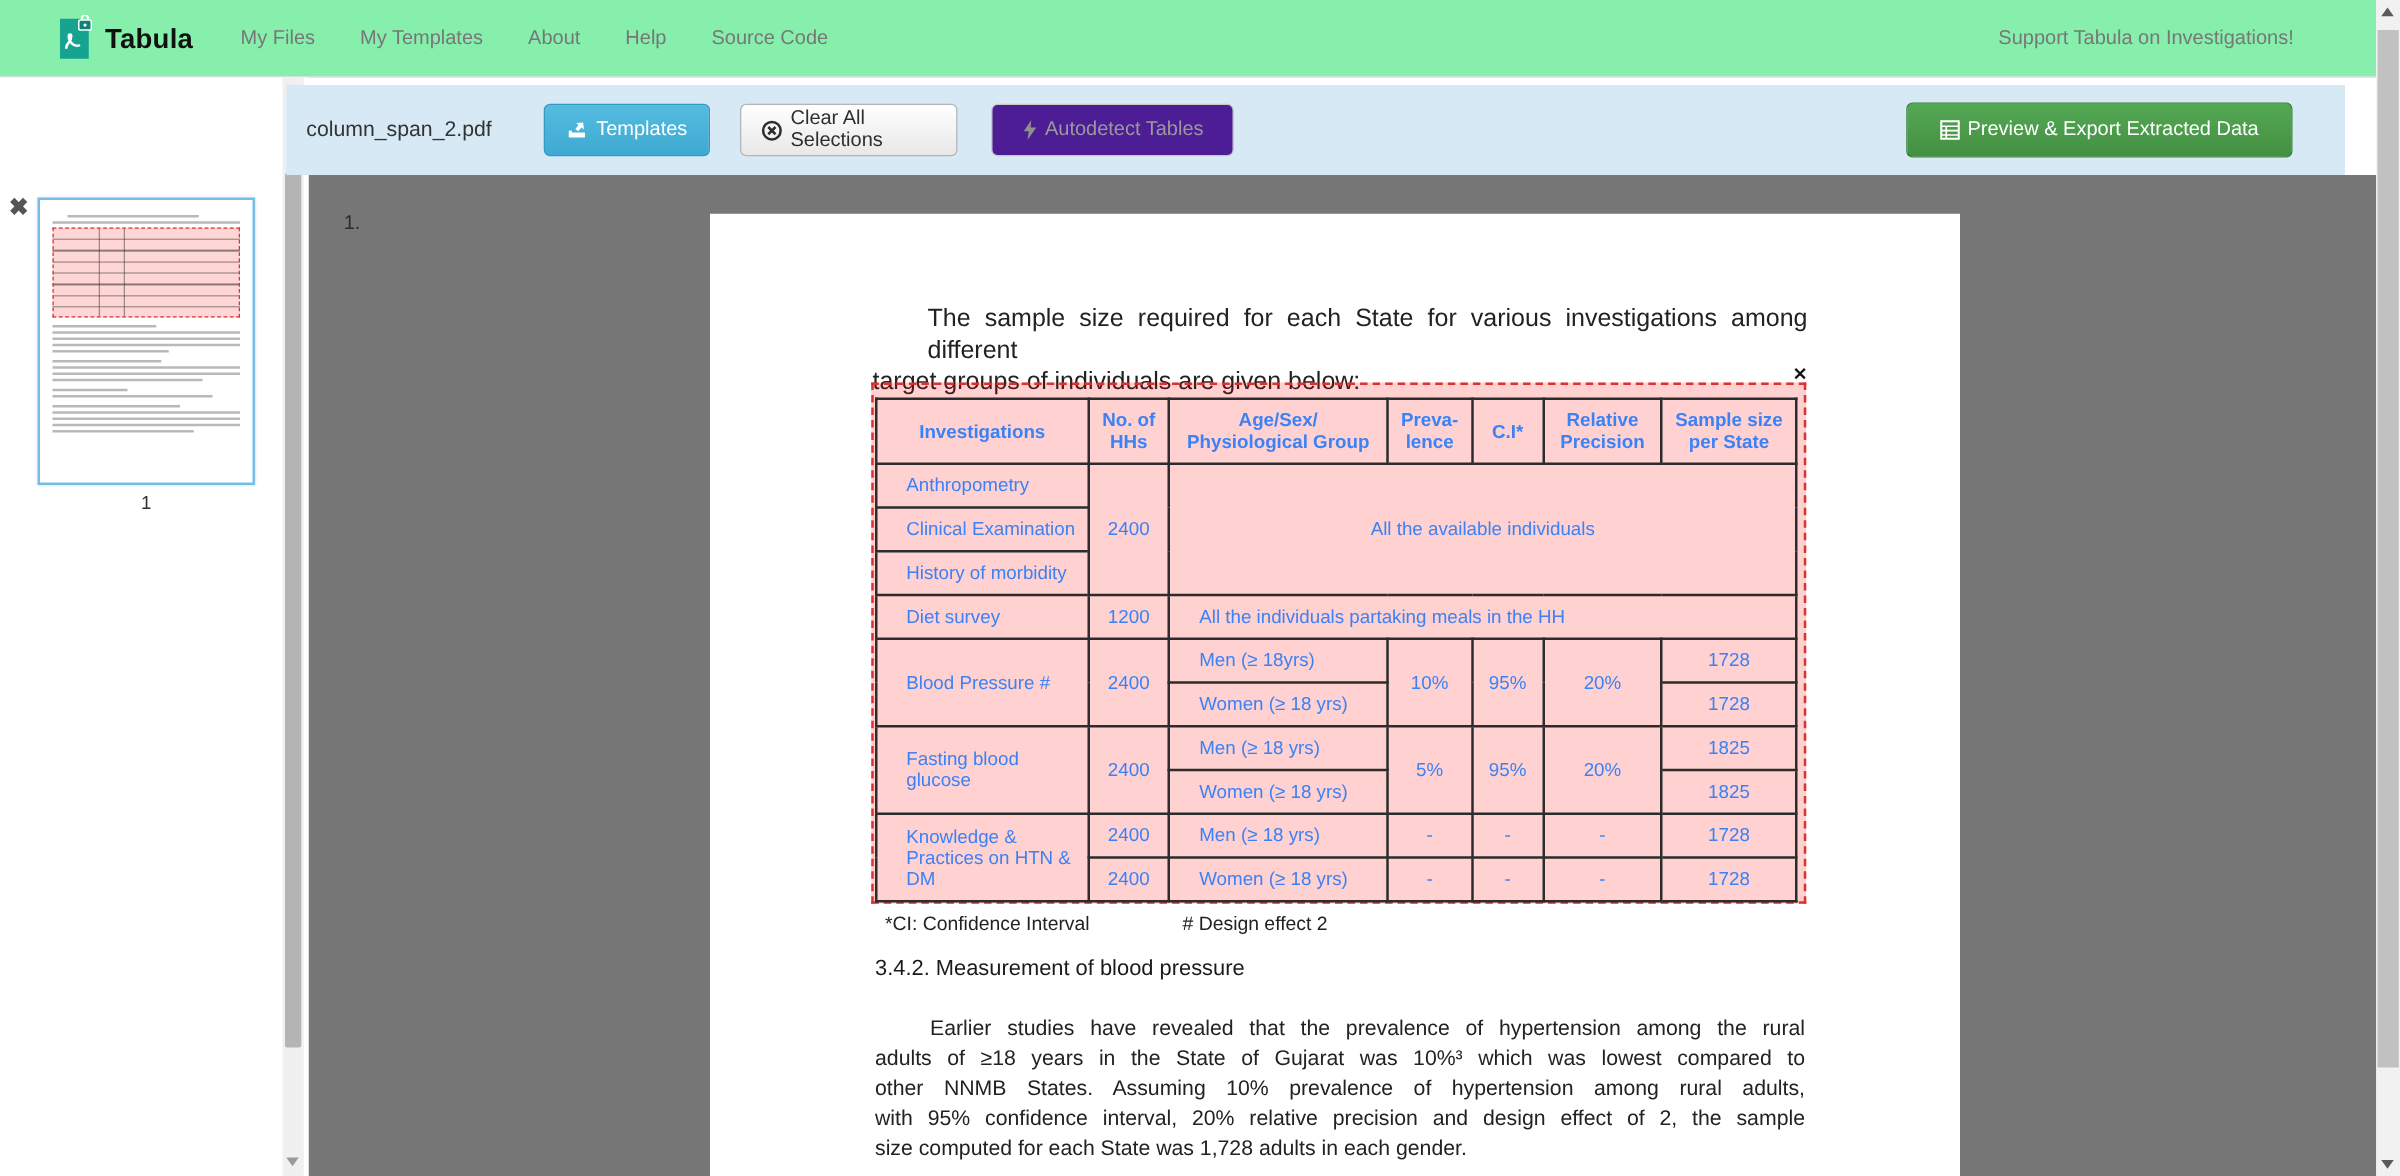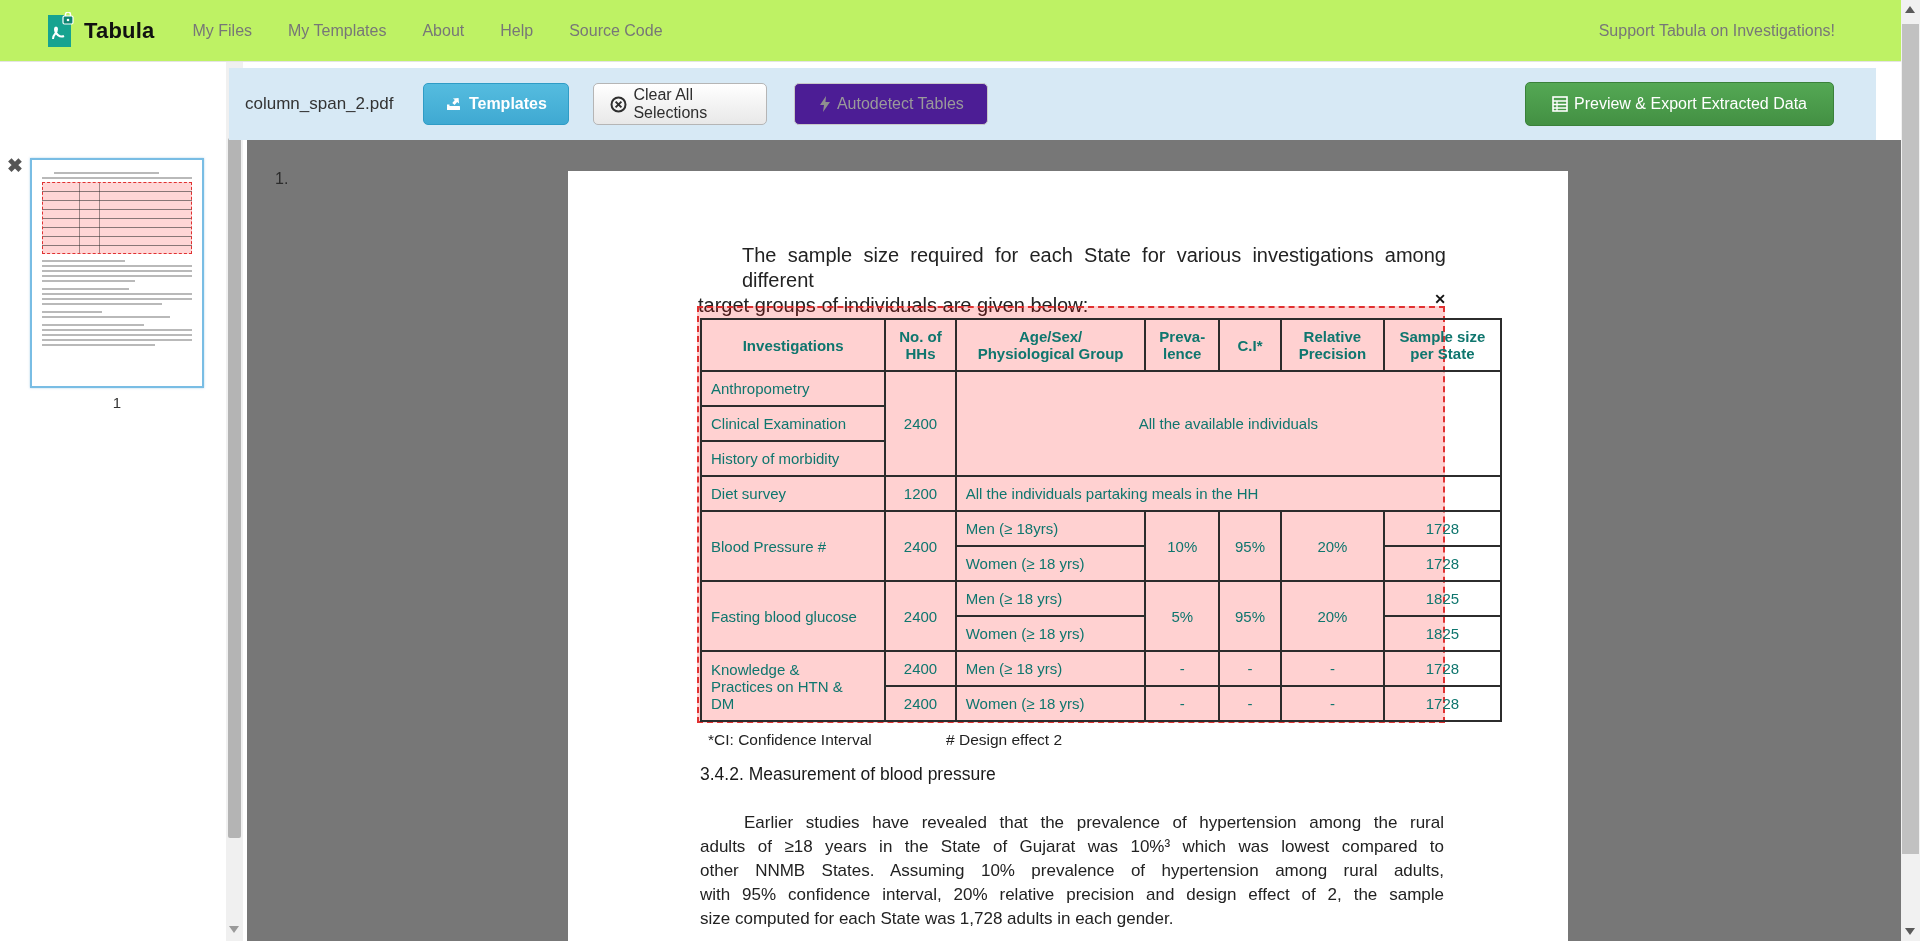--- a/index.html
+++ b/index.html
@@ -1,21 +1,21 @@
 <!DOCTYPE html>
 <html><head>
 <meta charset="utf-8">
 <style>
   * { box-sizing: border-box; margin: 0; padding: 0; }
   html, body { width: 1920px; height: 941px; overflow: hidden;
     font-family: "Liberation Sans", sans-serif; background: #ffffff; }
 
   
   .navbar { position: absolute; left: 0; top: 0; width: 1901px; height: 62px;
-    background: #bef264; border-bottom: 1px solid #e4e4e4;
+    background: #86efac; border-bottom: 1px solid #e4e4e4;
     display: flex; align-items: center; justify-content: flex-end; }
   .brand { display: flex; align-items: center; margin-left: 44px; cursor: pointer; }
   .brand-name { font-size: 22px; font-weight: bold; color: #111; margin-left: 9px; letter-spacing: 0.2px; }
   .nav-items { display: flex; margin-left: 38px; }
   .nav-item { font-size: 16px; color: #777; margin-right: 36px; cursor: pointer; white-space: nowrap; }
   .support-link { margin-left: auto; margin-right: 66px; font-size: 16px; color: #777; cursor: pointer; white-space: nowrap; }
 
   
   .sidebar { position: absolute; left: 0; top: 62px; width: 247px; height: 879px; background: #fff; }
   .close-x { position: absolute; left: 7px; top: 92px; font-size: 19px; font-weight: bold; color: #555; cursor: pointer; }
@@ -39,22 +39,22 @@
   .arr.down { bottom: 8px; border-left: 5px solid transparent; border-right: 5px solid transparent; border-top: 7px solid #9a9a9a; }
   .side-thumb { position: absolute; left: 2px; top: 76px; width: 13px; height: 700px; background: #b4b4b4; border-radius: 2px; cursor: pointer; }
 
   
   .toolbar { position: absolute; left: 229px; top: 68px; width: 1647px; height: 72px;
     background: #d7e9f5; display: flex; align-items: center; }
   .filename { font-size: 17px; color: #333; margin-left: 16px; }
   .btn { display: inline-flex; align-items: center; justify-content: center;
     height: 42px; border-radius: 5px; font-size: 16px; cursor: pointer; padding: 0 16px; }
   .btn .ic { margin-right: 6px; display: inline-flex; }
-  .btn-templates { margin-left: 30px; width: 146px;
-    background: linear-gradient(#55bcdf, #3fa9d2); border: 1px solid #2f9cc6; color: #fff; font-weight: bold; }
+  .btn-templates { margin-left: 42px; width: 133px;
+    background: linear-gradient(#55bcdf, #3fa9d2); border: 1px solid #2f9cc6; color: #fff; }
   .btn-clear { margin-left: 24px; width: 174px;
     background: linear-gradient(#ffffff, #e8e8e8); border: 1px solid #b5b5b5; color: #2e2e2e; }
   .btn-autodetect { margin-left: 27px; width: 194px;
     background: #4c1d95; border: 1px solid #c8c8c8; color: #9a9a9a; cursor: default; }
   .btn-export { position: absolute; right: 42px; top: 14px; width: 309px; height: 44px;
     background: linear-gradient(#54a854, #439043); border: 1px solid #3a813a; color: #fff; }
 
   
   .main { position: absolute; left: 247px; top: 140px; width: 1654px; height: 801px;
     background: #777777; overflow: hidden; }
@@ -65,26 +65,26 @@
   .intro { position: absolute; left: 130px; top: 72px; width: 748px;
     font-size: 20px; color: #222; line-height: 25px; }
   .jline { text-align: justify; text-align-last: justify; }
   .nline { text-align: left; }
   .ind { padding-left: 44px; }
 
   .selection { position: absolute; left: 129px; top: 135px; width: 748px; height: 417px;
     border: 2px dashed #e03131; background: rgba(255,0,0,0.18); cursor: move; }
   .sel-x { position: absolute; top: -17px; right: -3px; font-size: 14px; font-weight: bold; color: #111; cursor: pointer; }
 
-  table.pdf-table { position: absolute; left: 132px; top: 147px; width: 802px;
-    border-collapse: collapse; color: #0f766e; }
+  table.pdf-table { position: absolute; left: 132px; top: 147px; width: 738px;
+    border-collapse: collapse; color: #3b82f6; }
   .pdf-table th, .pdf-table td { border: 2px solid #2c2c2c; font-size: 15px; padding: 2px 6px; }
   .pdf-table th { height: 52px; font-weight: bold; text-align: center; white-space: pre-line; line-height: 17px; }
   .pdf-table tbody tr { height: 35px; }
-  .pdf-table td.l { text-align: left; padding-left: 9px; border-radius: 12px; }
+  .pdf-table td.l { text-align: left; padding-left: 23px; border-radius: 12px; }
   .pdf-table td.c { text-align: center; }
   .pdf-table td.wrap { white-space: pre-line; line-height: 17px; }
 
   .footnotes { position: absolute; left: 140px; top: 560px; font-size: 15.5px; color: #222; }
   .footnotes .fn2 { margin-left: 70px; }
   .section-heading { position: absolute; left: 132px; top: 593px; font-size: 17.5px; font-weight: normal; color: #1a1a1a; }
   .body-para { position: absolute; left: 132px; top: 640px; width: 744px;
     font-size: 17px; color: #222; line-height: 24px; }
 
   

